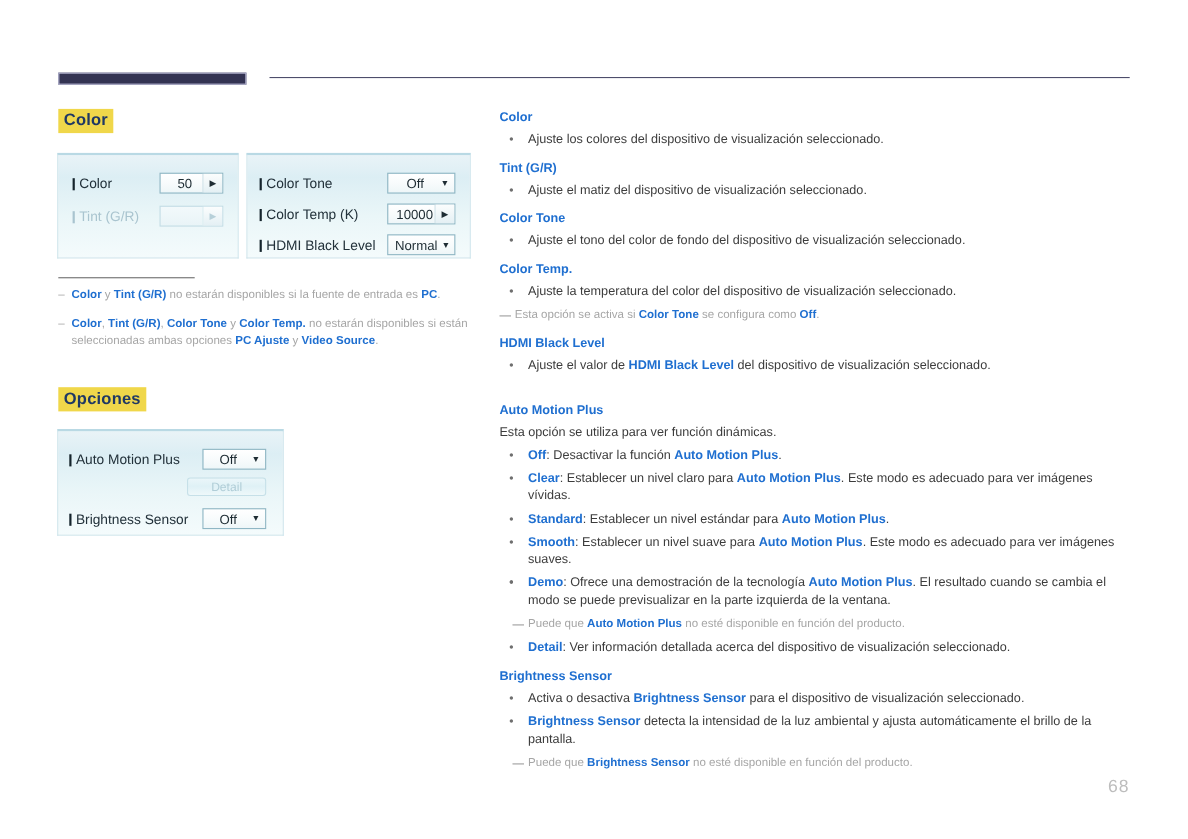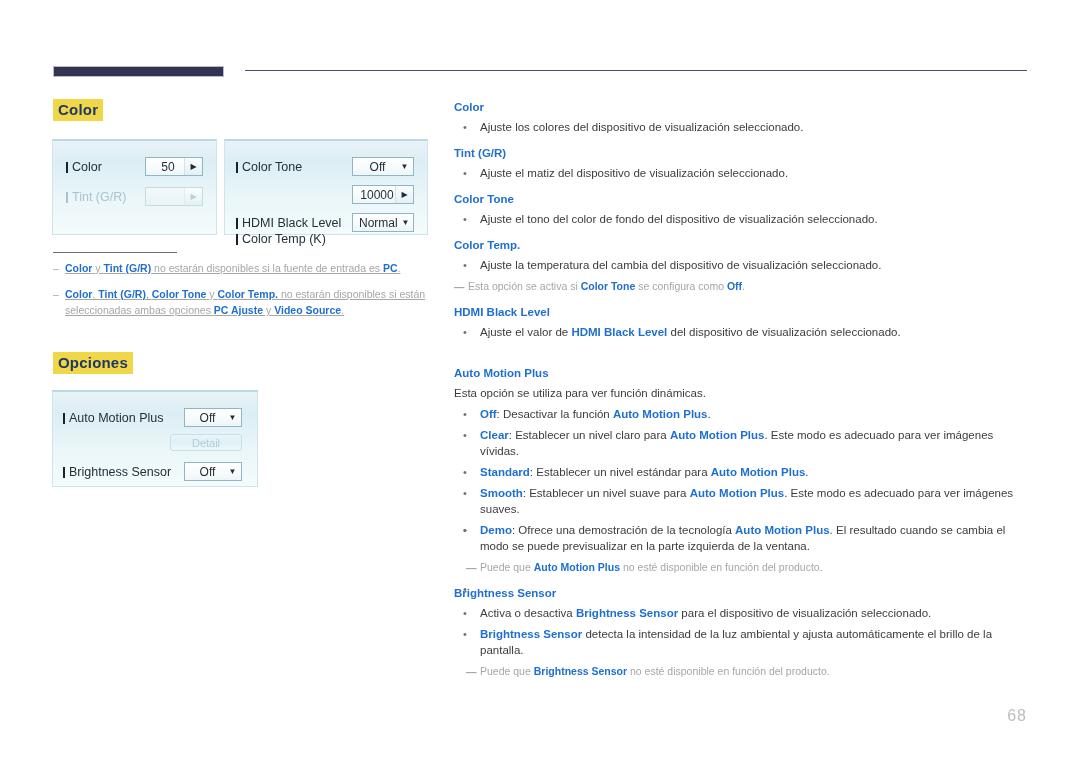--- a/index.html
+++ b/index.html
@@ -168,21 +168,21 @@
     color: #a6a6a6;
   }
   #note1 { top: 260px; }
   #note2 { top: 286px; }
   .note-block .dash {
     position: absolute;
     left: 0;
     top: 0;
     color: #a6a6a6;
   }
-  .note-body { padding-left: 12px; text-decoration: underline; }
+  .note-body { padding-left: 12px; }
   .nb { color: #1f6fd0; font-weight: bold; }
 
   
   .right-col {
     position: absolute;
     left: 454px;
     top: 100px;
     width: 574px;
     font-size: 11.5px;
     color: #3c3c3c;
@@ -284,21 +284,21 @@
       <div class="osd-label" style="margin-left:11px;">
         <span class="osd-tick"></span>
         <span>Color Tone</span>
       </div>
     </div>
     <div class="osd-field" style="left:127px; top:16px; width:62px;">
       <span class="val">Off</span>
       <span class="osd-caret">▼</span>
     </div>
 
-    <div class="osd-row" style="top:40px;margin-top:44px;">
+    <div class="osd-row" style="top:40px;">
       <div class="osd-label" style="margin-left:11px;">
         <span class="osd-tick"></span>
         <span>Color Temp (K)</span>
       </div>
     </div>
     <div class="osd-field" style="left:127px; top:44px; width:62px;">
       <span class="val">10000</span>
       <span class="osd-arrow">▶</span>
     </div>
 
@@ -355,33 +355,33 @@
   </div>
 
 <div class="right-col" id="right-col">
     <div class="r-head">Color</div>
     <div class="r-item"><span class="bullet">•</span><span>Ajuste los colores del dispositivo de visualización seleccionado.</span></div>
     <div class="r-head">Tint (G/R)</div>
     <div class="r-item"><span class="bullet">•</span><span>Ajuste el matiz del dispositivo de visualización seleccionado.</span></div>
     <div class="r-head">Color Tone</div>
     <div class="r-item"><span class="bullet">•</span><span>Ajuste el tono del color de fondo del dispositivo de visualización seleccionado.</span></div>
     <div class="r-head">Color Temp.</div>
-    <div class="r-item"><span class="bullet">•</span><span>Ajuste la temperatura del cambia del dispositivo de visualización seleccionado.</span></div>
+    <div class="r-item"><span class="bullet">•</span><span>Ajuste la temperatura del color del dispositivo de visualización seleccionado.</span></div>
     <div class="r-note indent-less"><span class="dash">—</span><span>Esta opción se activa si <span class="nb">Color Tone</span> se configura como <span class="nb">Off</span>.</span></div>
     <div class="r-head">HDMI Black Level</div>
     <div class="r-item"><span class="bullet">•</span><span>Ajuste el valor de <span class="nb">HDMI Black Level</span> del dispositivo de visualización seleccionado.</span></div>
     <div class="r-head" style="margin-top: 26px;">Auto Motion Plus</div>
     <div class="r-plain">Esta opción se utiliza para ver función dinámicas.</div>
     <div class="r-item"><span class="bullet">•</span><span><span class="nb">Off</span>: Desactivar la función <span class="nb">Auto Motion Plus</span>.</span></div>
     <div class="r-item"><span class="bullet">•</span><span><span class="nb">Clear</span>: Establecer un nivel claro para <span class="nb">Auto Motion Plus</span>. Este modo es adecuado para ver imágenes vívidas.</span></div>
     <div class="r-item"><span class="bullet">•</span><span><span class="nb">Standard</span>: Establecer un nivel estándar para <span class="nb">Auto Motion Plus</span>.</span></div>
     <div class="r-item"><span class="bullet">•</span><span><span class="nb">Smooth</span>: Establecer un nivel suave para <span class="nb">Auto Motion Plus</span>. Este modo es adecuado para ver imágenes suaves.</span></div>
     <div class="r-item"><span class="bullet">•</span></div>
     <div class="r-item"><span class="bullet">•</span><span><span class="nb">Demo</span>: Ofrece una demostración de la tecnología <span class="nb">Auto Motion Plus</span>. El resultado cuando se cambia el modo se puede previsualizar en la parte izquierda de la ventana.</span></div>
     <div class="r-note"><span class="dash at26">—</span><span>Puede que <span class="nb">Auto Motion Plus</span> no esté disponible en función del producto.</span></div>
-    <div class="r-item"><span class="bullet">•</span></div>
+    <div class="r-item"><span class="bullet">•</span><span><span class="nb">Detail</span>: Ver información detallada acerca del dispositivo de visualización seleccionado.</span></div>
     <div class="r-head">Brightness Sensor</div>
     <div class="r-item"><span class="bullet">•</span><span>Activa o desactiva <span class="nb">Brightness Sensor</span> para el dispositivo de visualización seleccionado.</span></div>
     <div class="r-item"><span class="bullet">•</span><span><span class="nb">Brightness Sensor</span> detecta la intensidad de la luz ambiental y ajusta automáticamente el brillo de la pantalla.</span></div>
     <div class="r-note"><span class="dash at26">—</span><span>Puede que <span class="nb">Brightness Sensor</span> no esté disponible en función del producto.</span></div>
   </div>
 
 <div id="page-number">68</div>
 
 </body></html>

